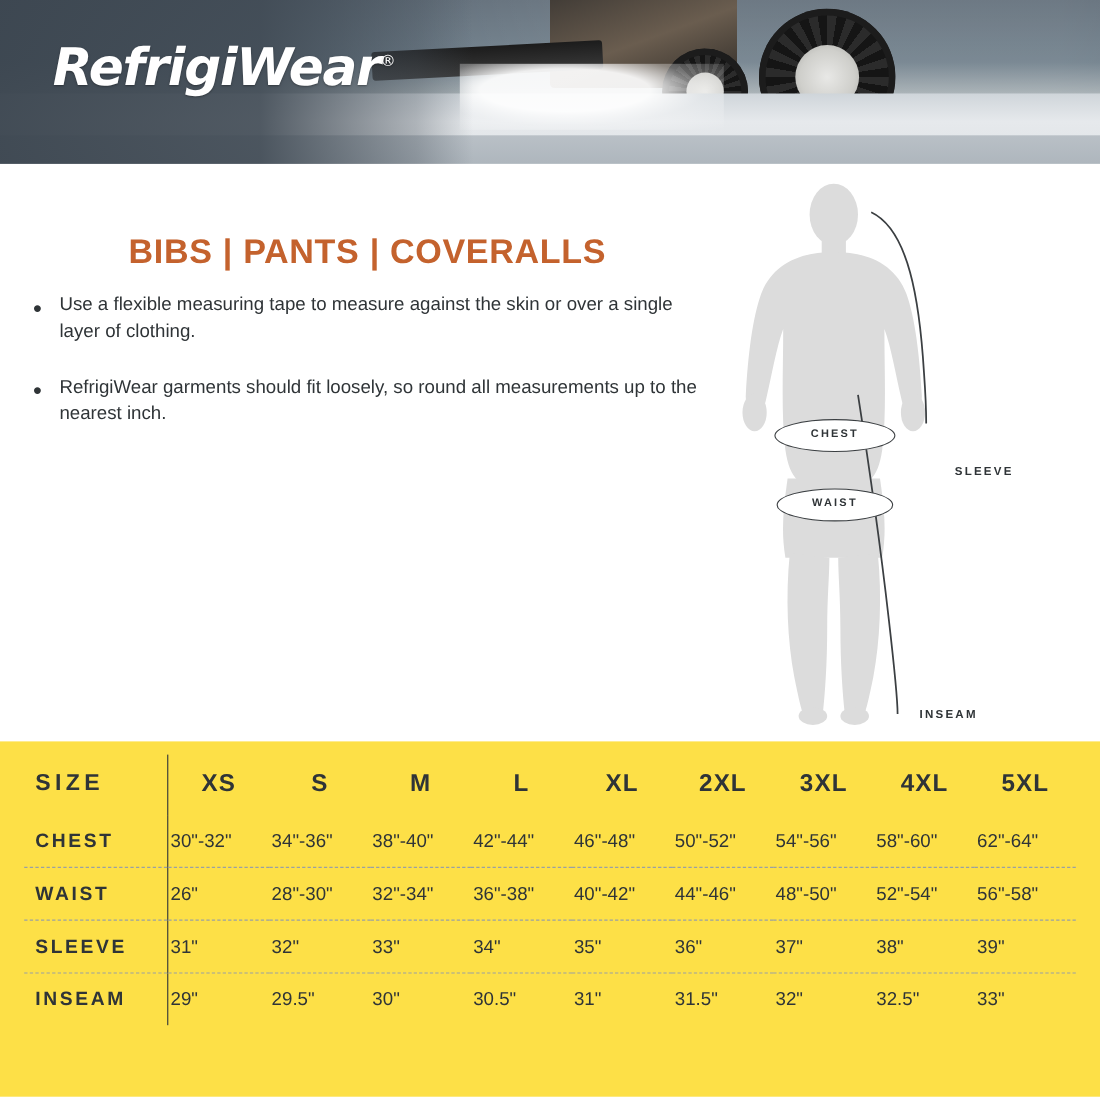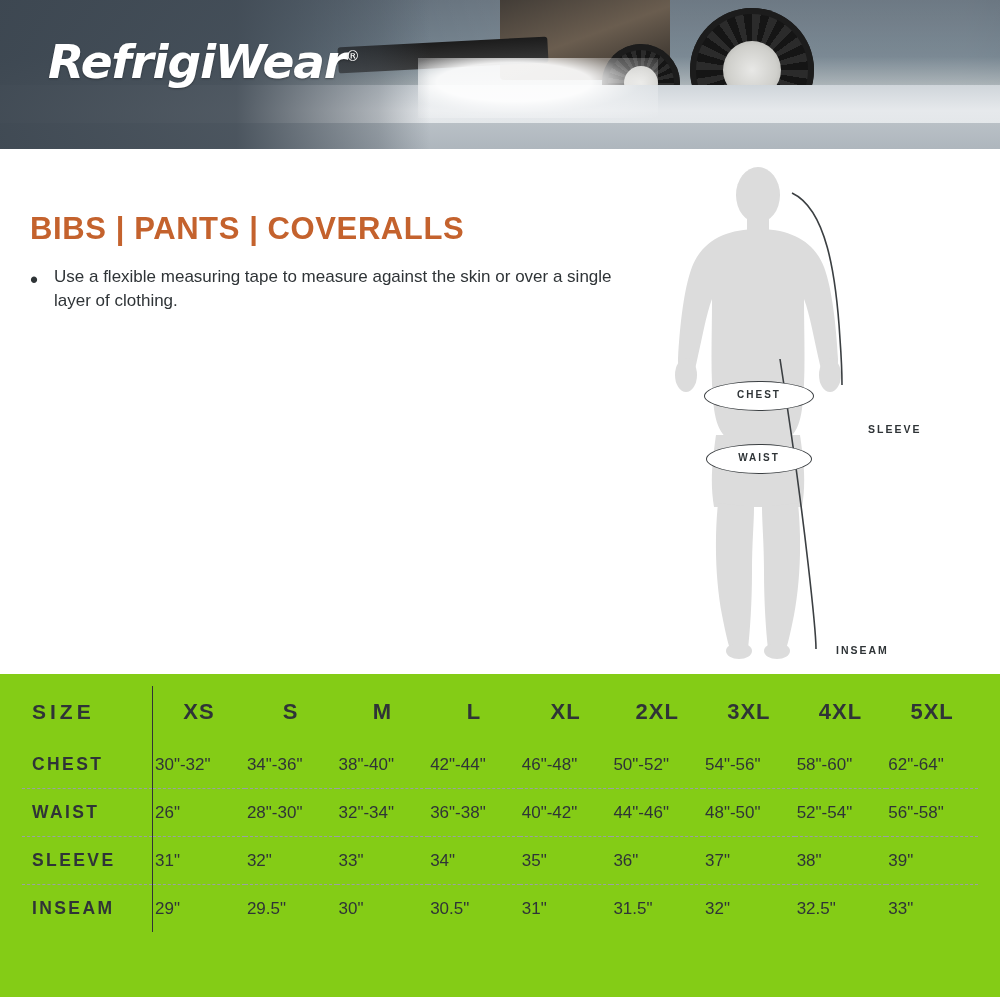--- a/index.html
+++ b/index.html
@@ -168,20 +168,21 @@
     left: 28px;
     top: 62px;
     width: 610px;
   }
   .section-title {
     color: #c4622d;
     font-size: 31px;
     font-weight: bold;
     letter-spacing: 0.6px;
     margin: 0 0 18px 2px;
+    text-align: center;
   }
   .bullets {
     list-style: none;
     margin: 0;
     padding: 0;
   }
   .bullets li {
     position: relative;
     padding-left: 26px;
     margin-bottom: 27px;
@@ -239,21 +240,21 @@
     font-weight: bold;
   }
   .side-label.sleeve { left: 228px; top: 260px; }
   .side-label.inseam { left: 196px; top: 481px; }
 
   
   .table-wrap {
     position: relative;
     width: 1000px;
     height: 323px;
-    background: #84cc16;
+    background: #fde047;
     padding-top: 4px;
     box-sizing: border-box;
   }
   table.size-table {
     position: absolute;
     left: 22px;
     top: 12px;
     width: 956px;
     border-collapse: collapse;
     color: #2f3437;
@@ -307,20 +308,21 @@
     <div class="hero-left-fade"></div>
     <div class="logo"><span>RefrigiWear</span><span class="tm">®</span></div>
   </div>
 
   <div class="content">
 
     <div class="copy">
       <h1 class="section-title">BIBS | PANTS | COVERALLS</h1>
       <ul class="bullets">
         <li>Use a flexible measuring tape to measure against the skin or over a single layer of clothing.</li>
+        <li>RefrigiWear garments should fit loosely, so round all measurements up to the nearest inch.</li>
       </ul>
     </div>
 
     <div class="figure">
       <svg width="350" height="500" viewBox="0 0 350 500">
         <g fill="#dcdcdc">
 
           <ellipse cx="118" cy="32" rx="22" ry="28"></ellipse>
 
           <rect x="107" y="54" width="22" height="16"></rect>

